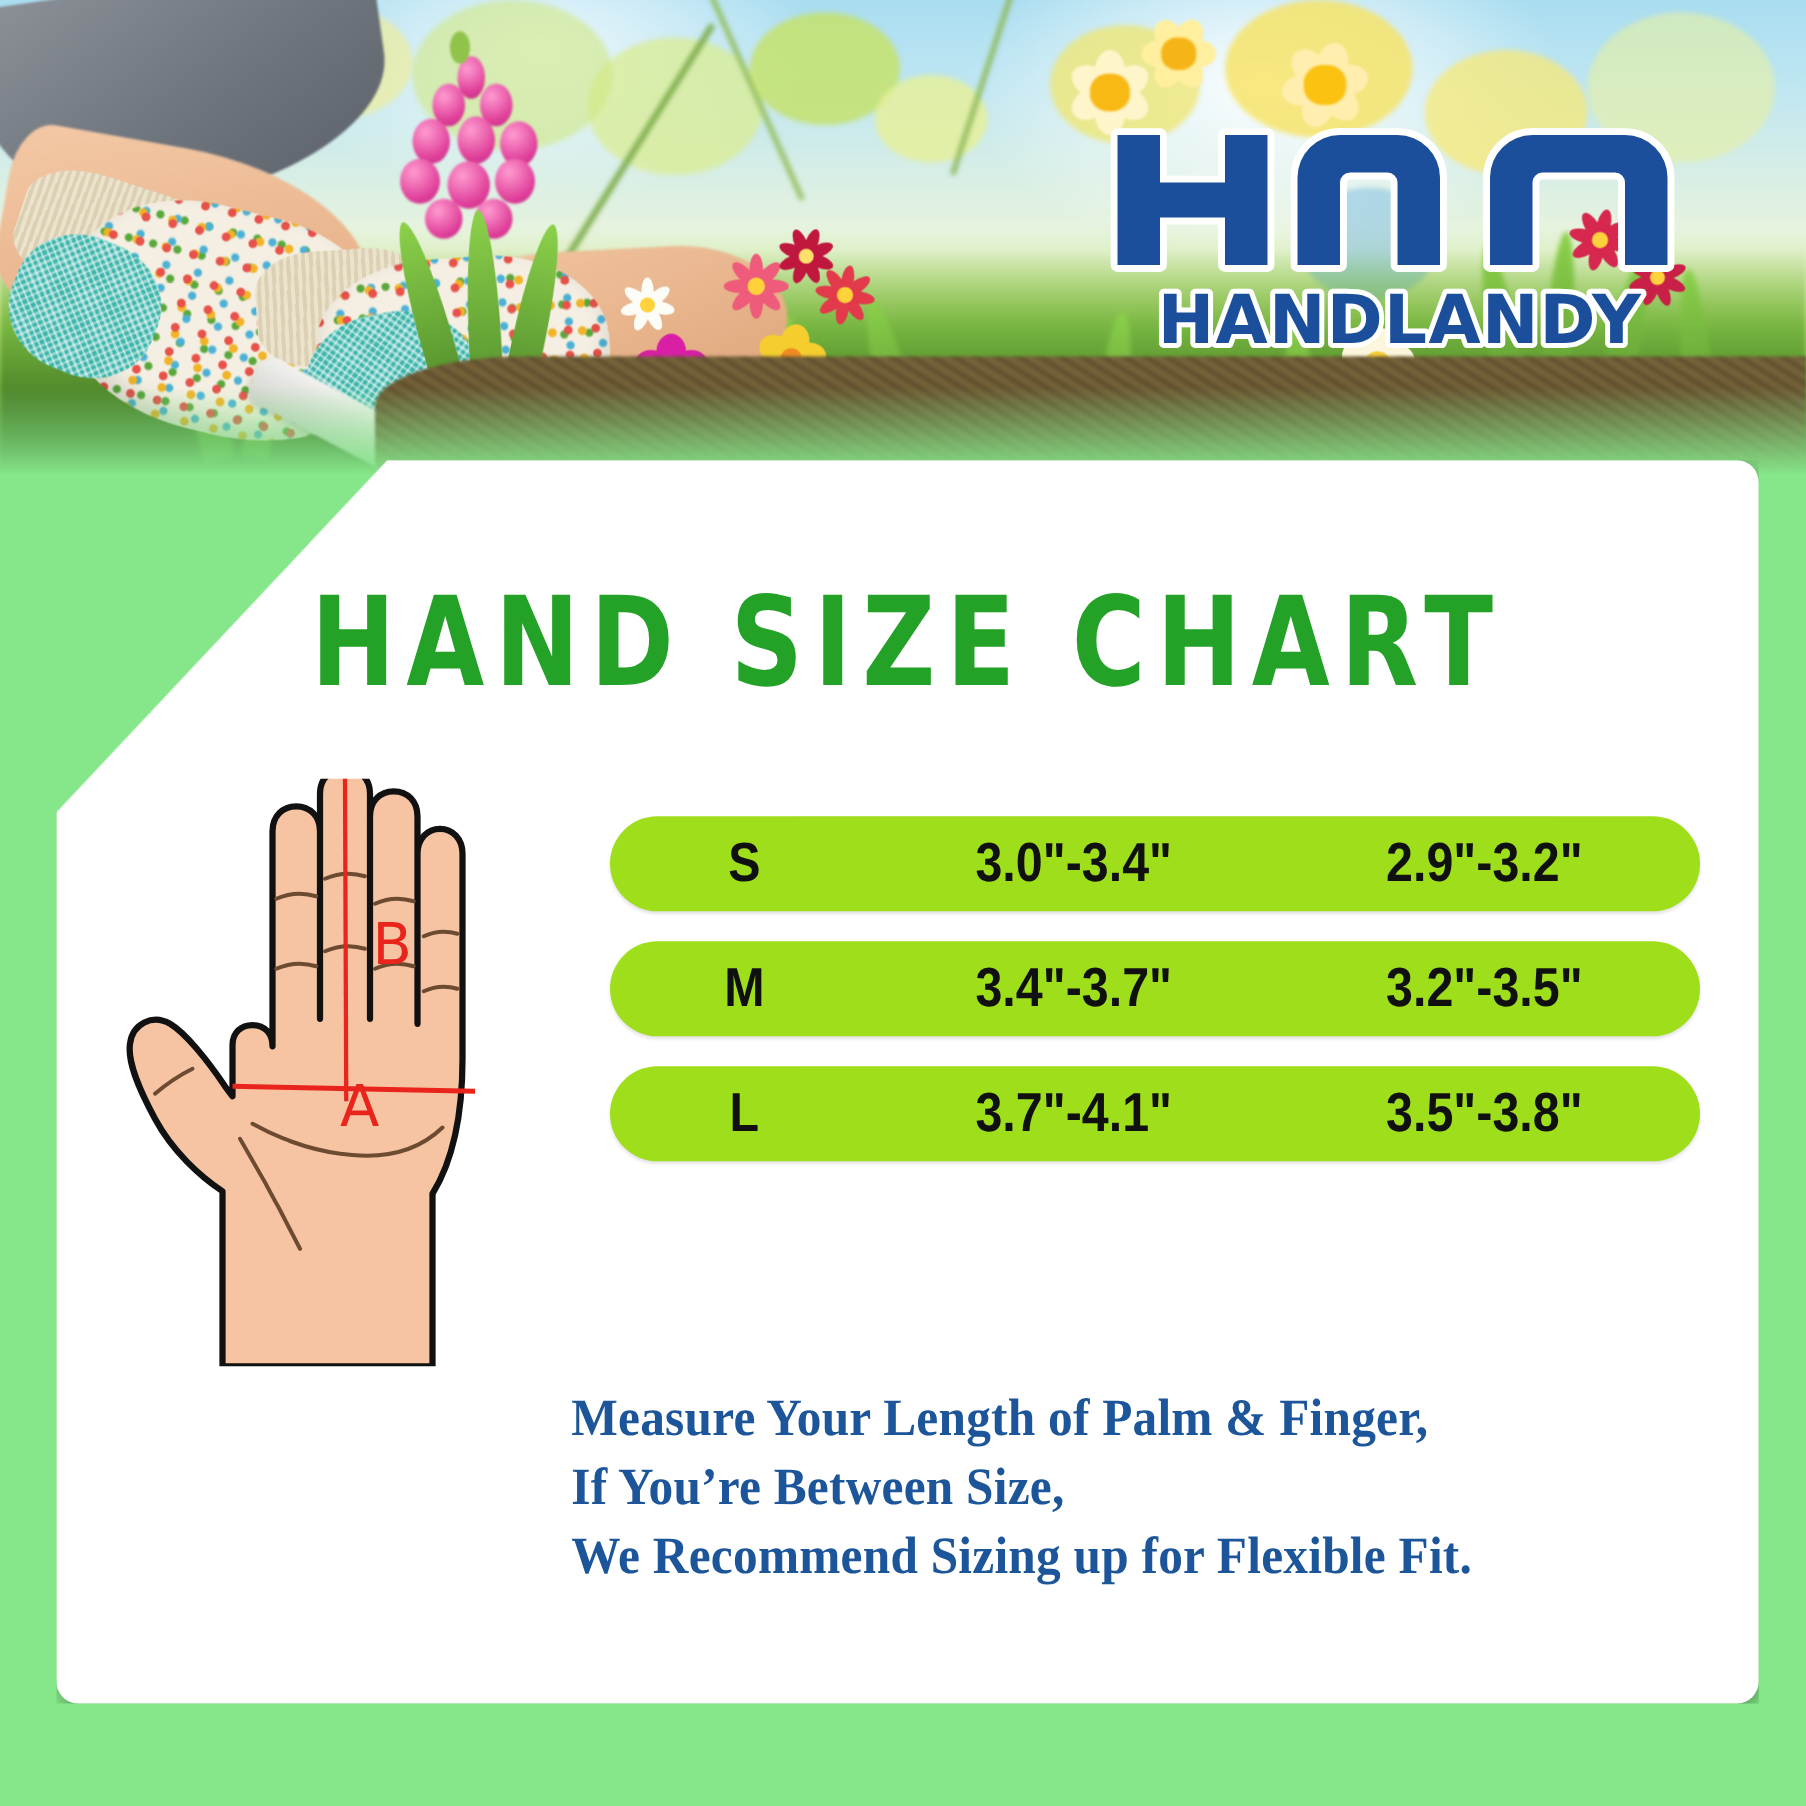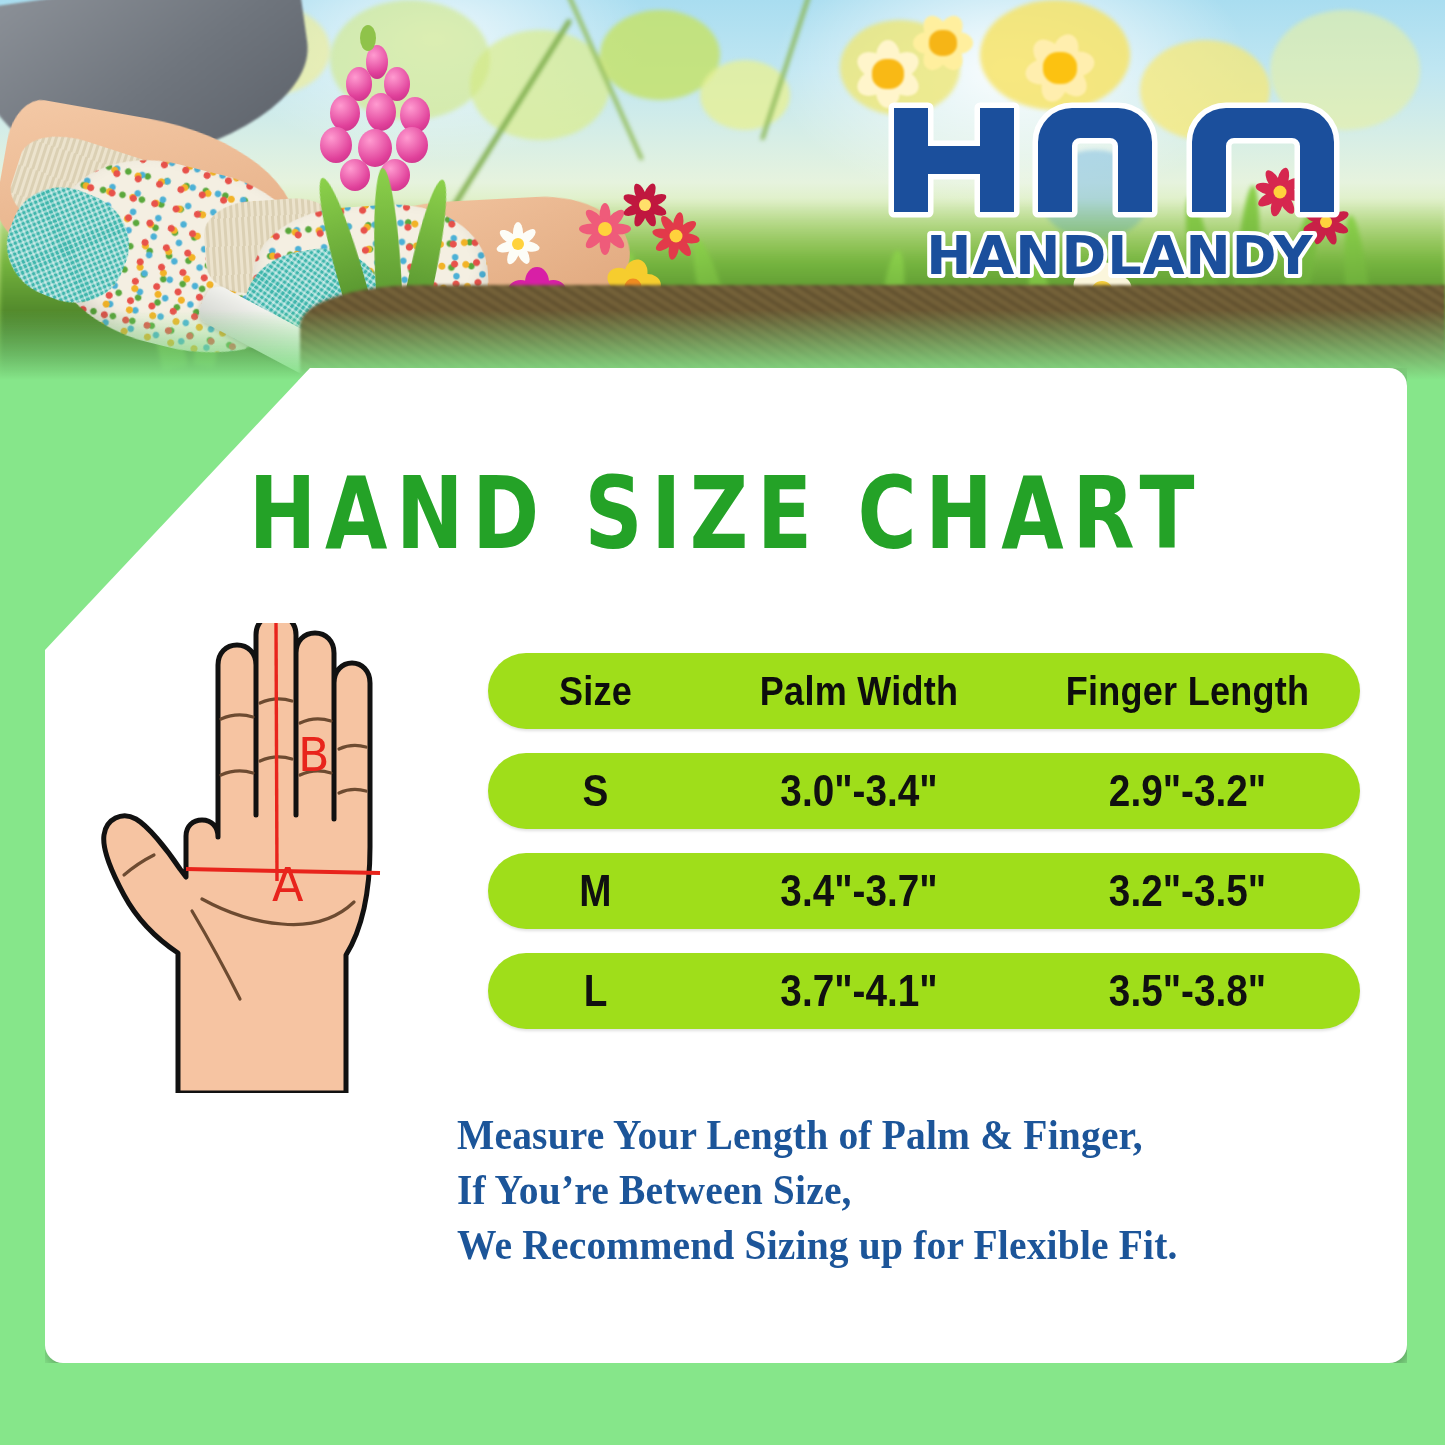--- a/index.html
+++ b/index.html
@@ -487,25 +487,20 @@
             <line x1="96" y1="246" x2="290" y2="250" stroke="#e8241c" stroke-width="4"></line>
             <line x1="186" y1="-2" x2="187" y2="258" stroke="#e8241c" stroke-width="3.4"></line>
           </g>
           <text x="208" y="148" font-family="DejaVu Sans, sans-serif" font-size="46" fill="#e8241c">B</text>
           <text x="182" y="278" font-family="DejaVu Sans, sans-serif" font-size="46" fill="#e8241c">A</text>
         </svg>
       </div>
 
       <div id="table">
 
-        <div class="row head">
-          <div class="cell c-size">Size</div>
-          <div class="cell c-palm">Palm Width</div>
-          <div class="cell c-fing">Finger Length</div>
-        </div>
 
         <div class="row data">
           <div class="cell c-size">S</div>
           <div class="cell c-palm">3.0"-3.4"</div>
           <div class="cell c-fing">2.9"-3.2"</div>
         </div>
 
         <div class="row data">
           <div class="cell c-size">M</div>
           <div class="cell c-palm">3.4"-3.7"</div>

